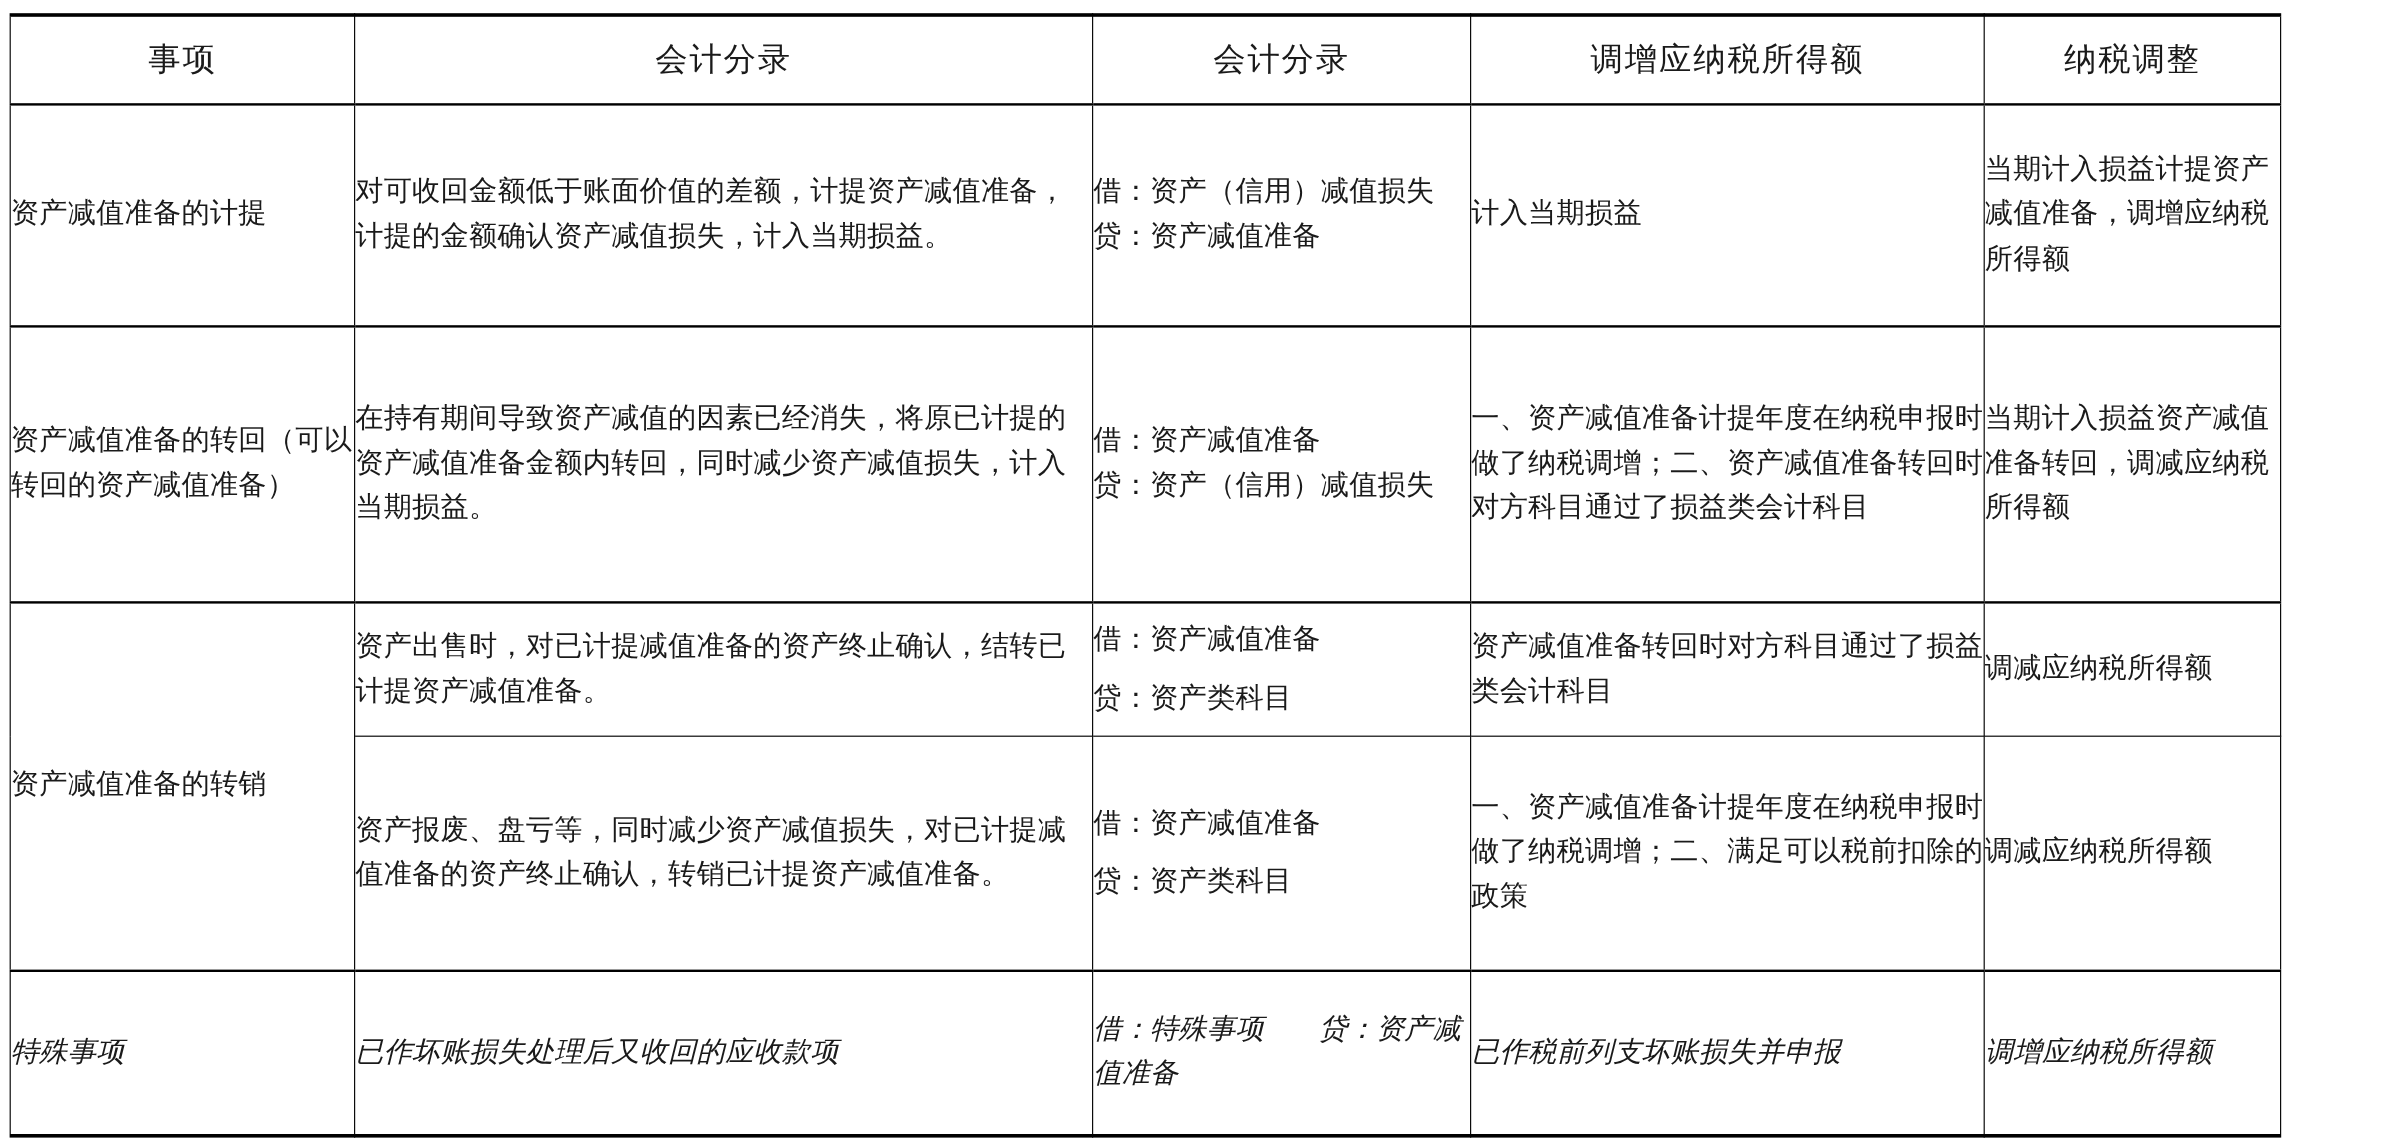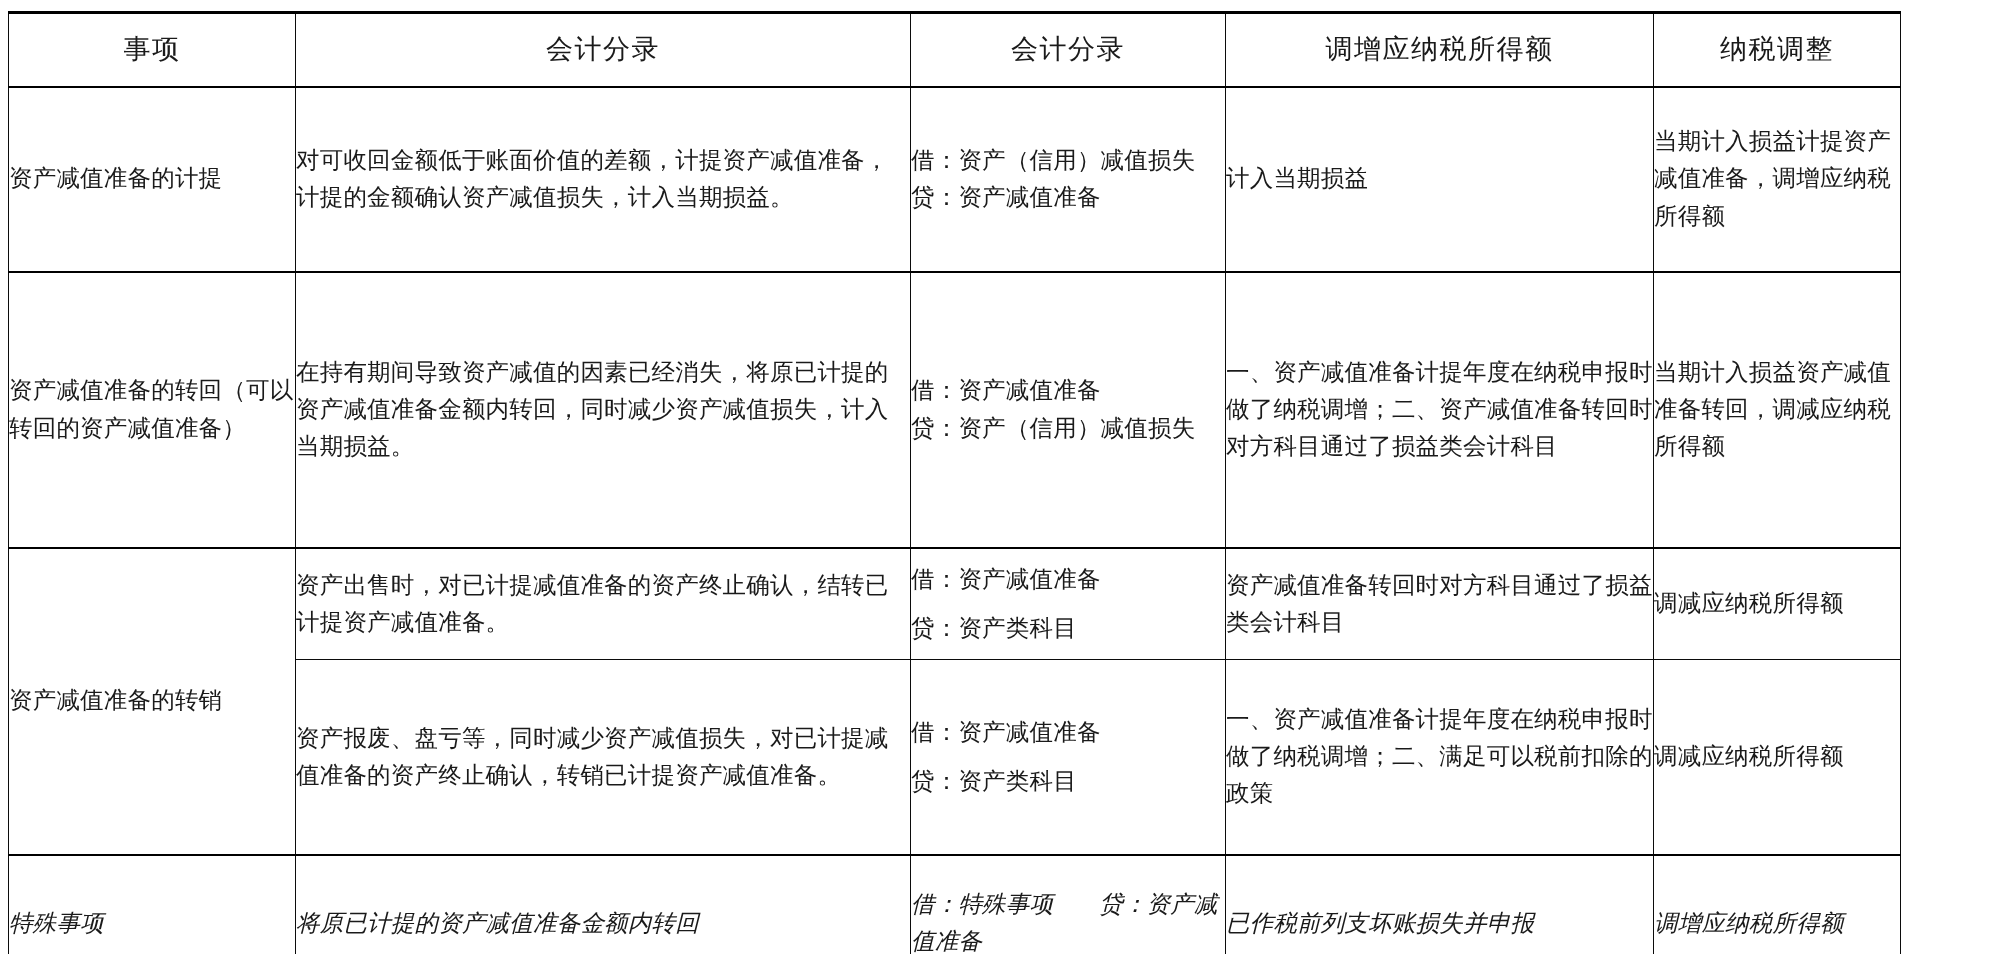--- a/index.html
+++ b/index.html
@@ -47,21 +47,21 @@
 
   
   col.c1{width:287px;}
   col.c2{width:615px;}
   col.c3{width:315px;}
   col.c4{width:428px;}
   col.c5{width:247px;}
 
   .h-row{height:74px;}
   .r1{height:185px;}
-  .r2{height:276px;}
+  .r2{height:230px;}
   .r3{height:112px;}
   .r4{height:195px;}
   .r5{height:138px;font-style:italic;}
   .entry-line{display:block;font-family:Liberation Serif, serif;}
   .entry-spaced{display:block;margin:12px 0;}
   .indent-wide{display:inline-block;min-width:46px;}
 </style>
 </head>
 <body>
 
@@ -156,21 +156,21 @@
         <td class="cellpad">
           <span class="body-txt">调减应纳税所得额</span>
         </td>
       </tr>
 
       <tr class="r5 thickline">
         <td class="cellpad">
           <span class="body-txt">特殊事项</span>
         </td>
         <td class="cellpad">
-          <span class="body-txt">将原已计提的资产减值准备金额内转回</span>
+          <span class="body-txt">已作坏账损失处理后又收回的应收款项</span>
         </td>
         <td class="cellpad">
           <span class="body-txt">借：特殊事项</span><span class="indent-wide"></span><span class="body-txt">贷：资产减值准备</span>
         </td>
         <td class="cellpad">
           <span class="body-txt">已作税前列支坏账损失并申报</span>
         </td>
         <td class="cellpad">
           <span class="body-txt">调增应纳税所得额</span>
         </td>

